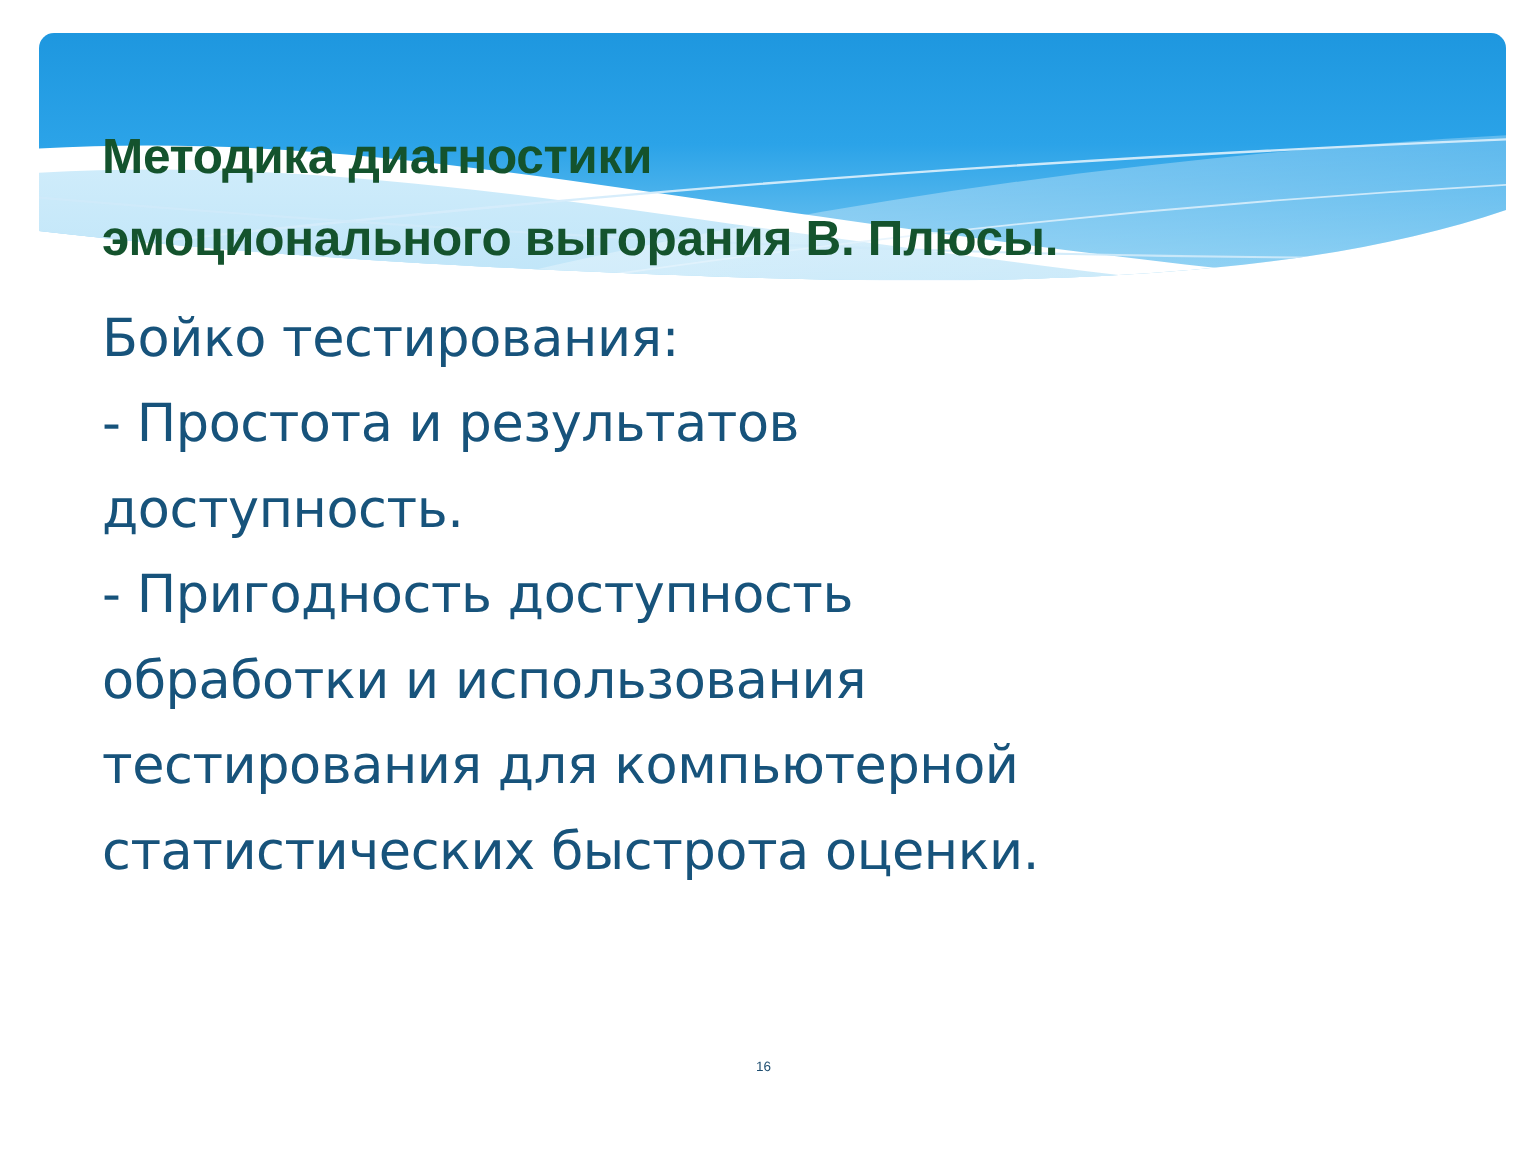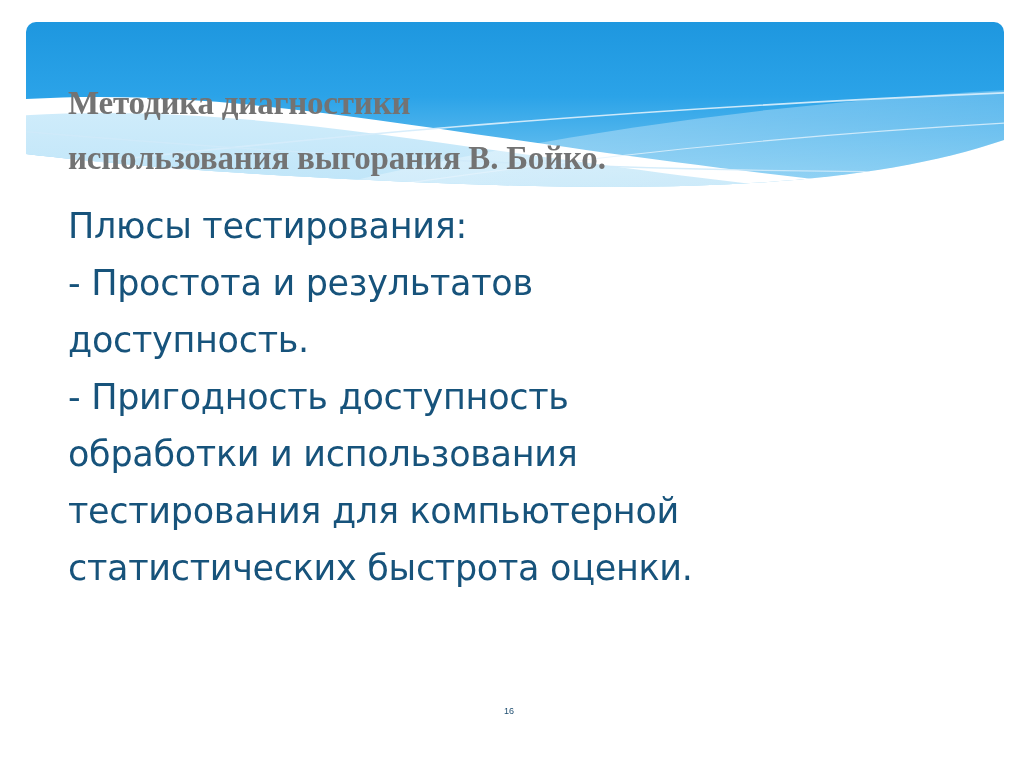--- a/index.html
+++ b/index.html
@@ -33,25 +33,25 @@
   }
   #banner-svg { display:block; width:978px; height:165px; }
 
   
   #title-block {
     position:absolute;
     left:68px; top:76px;
     width:900px;
   }
   .title-line {
-    font-family:Liberation Serif, serif;
+    font-family:Liberation Sans, sans-serif;
     font-weight:bold;
     font-size:33px;
     line-height:55px;
-    color:#737373;
+    color:#14532d;
     letter-spacing:-0.2px;
     white-space:nowrap;
   }
 
   
   #body-block {
     position:absolute;
     left:68px; top:198px;
     width:930px;
   }
@@ -118,25 +118,25 @@
 
         <path d="M -20,150 C 260,118 560,88 1000,70" fill="none" stroke="#D5ECFB" stroke-width="1.6" opacity="0.95"></path>
         <path d="M -20,108 C 280,134 600,152 1000,150" fill="none" stroke="#CFEAFA" stroke-width="1.4" opacity="0.9"></path>
         <path d="M 240,182 C 460,148 700,116 1000,100" fill="none" stroke="#E3F3FD" stroke-width="1.2" opacity="0.8"></path>
       </g>
     </svg>
   </div>
 
   <div id="title-block">
     <div class="title-line">Методика диагностики</div>
-    <div class="title-line">использования выгорания В. Бойко.</div>
+    <div class="title-line">эмоционального выгорания В. Плюсы.</div>
   </div>
 
   <div id="body-block">
-    <div class="body-line">Плюсы тестирования:</div>
+    <div class="body-line">Бойко тестирования:</div>
     <div class="body-line">- Простота и результатов</div>
     <div class="body-line">доступность.</div>
     <div class="body-line">- Пригодность доступность</div>
     <div class="body-line">обработки и использования</div>
     <div class="body-line">тестирования для компьютерной</div>
     <div class="body-line">статистических быстрота оценки.</div>
   </div>
 
   <div id="page-number">16</div>
 

